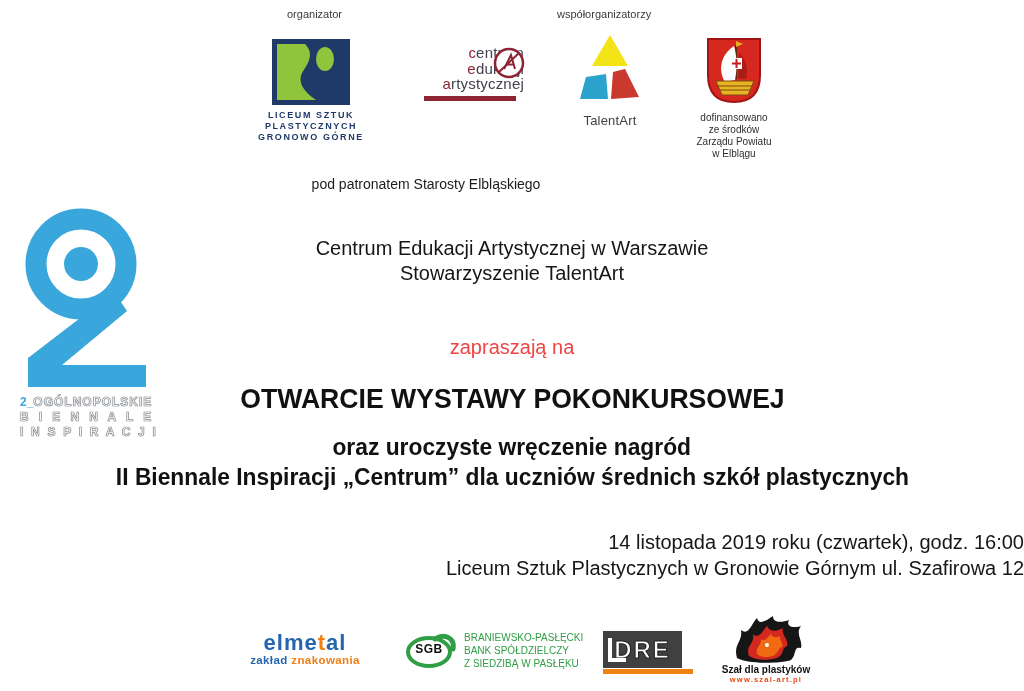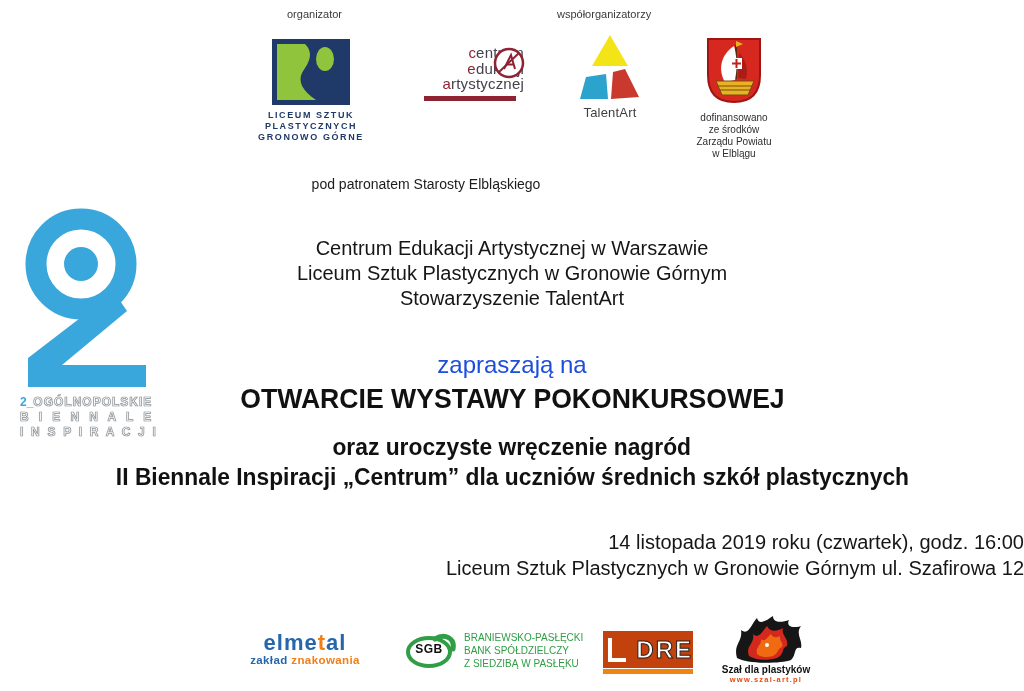--- a/index.html
+++ b/index.html
@@ -19,21 +19,21 @@
   .lsp-caption { margin-top:5px; font-size:9px; font-weight:bold; color:#1f3a68; line-height:11px; letter-spacing:1.6px; white-space:nowrap; text-align:center; }
 
   
   .cea { position:absolute; left:424px; top:45px; width:100px;text-align:right; }
   .cea-line { font-size:15px; line-height:15.5px; color:#43434f; letter-spacing:.2px; }
   .cea-line .init { color:#8e2333; }
   .cea-mono { position:absolute; right:-2px; top:1px; }
   .cea-bar { margin-top:4px; width:92px; height:5px; background:#8e2333; }
 
   
-  .talentart { position:absolute; left:577px; top:33px; width:66px; display:flex; flex-direction:column; align-items:center; }
+  .talentart { position:absolute; left:577px; top:33px; width:66px; display:flex; flex-direction:column; align-items:center;gap:8px; }
   .talentart-label { margin-top:2px; font-size:13px; color:#3f3f3f; letter-spacing:.2px; }
 
   
   .crest { position:absolute; left:702px; top:37px; width:64px; display:flex; flex-direction:column; align-items:center; }
   .crest-caption { margin-top:7px; font-size:10px; line-height:12px; color:#2e2e2e; text-align:right; white-space:nowrap; }
 
   
   .patronage { position:absolute; top:176px; left:0; width:852px; text-align:center; font-size:14px; color:#1c1c1c; }
 
   
@@ -42,40 +42,40 @@
   .bi-blue { color:#3aa7dc; }
   .outline {
     color:#fdfdfd; -webkit-text-stroke:.7px #8f9398; text-shadow:0 0 1px #9aa0a5;
     letter-spacing:1px;
   }
   .bi-l2 { letter-spacing:3.4px; }
   .bi-l3 { letter-spacing:2.2px; }
 
   
   .hosts { position:absolute; top:236px; font-size:20px; line-height:25px; color:#161616; }
-  .invite { position:absolute; top:351px; font-size:24px; color:#1d4ed8; }
+  .invite { position:absolute; top:336px; font-size:20px; color:#ef4444; }
   .title { position:absolute; top:383px; font-size:28px; font-weight:bold; color:#111; }
   .title span, .subs span { display:inline-block; transform:scaleX(.95); transform-origin:center; white-space:nowrap; }
   .subs { position:absolute; top:432px; font-size:24px; font-weight:bold; line-height:30px; color:#111; }
   .when { position:absolute; top:529px; font-size:20px; line-height:26px; color:#161616;text-align:right; }
 
   
   .elmetal { position:absolute; left:231px; top:632px; width:148px; text-align:center; }
   .elmetal-word { font-size:22px; font-weight:bold; letter-spacing:1px; color:#2566ad; text-transform:lowercase; line-height:22px; }
   .elmetal-word .t { color:#f07f16; }
   .elmetal-tag { font-size:11.5px; font-weight:bold; letter-spacing:.4px; text-transform:lowercase; line-height:12px; }
   .elmetal-tag .b { color:#2566ad; } .elmetal-tag .o { color:#f07f16; }
 
   .sgb { position:absolute; left:405px; top:631px; display:flex; align-items:center; gap:7px; }
   .sgb-oval { position:relative; width:52px; height:38px; }
   .sgb-abbr { position:absolute; left:0; top:10px; width:48px; text-align:center; font-size:12px; font-weight:bold; color:#111; letter-spacing:.5px; }
   .sgb-lines { font-size:10px; font-weight:normal; color:#2f9e45; line-height:13px; white-space:nowrap; }
 
   .dre { position:absolute; left:603px; top:631px; width:90px; }
-  .dre-box { position:relative; width:90px; height:37px; background:#c2410c; display:flex; align-items:center; justify-content:flex-end; }
+  .dre-box { position:relative; width:79px; height:37px; background:#404040; display:flex; align-items:center; justify-content:center; }
   .dre-label { font-size:24px; font-weight:bold; color:#fff; letter-spacing:2px; -webkit-text-stroke:1px #1d1d1d; }
   .dre-bv { position:absolute; left:5px; top:7px; width:4px; height:24px; background:#fff; }
   .dre-bh { position:absolute; left:5px; top:27px; width:18px; height:4px; background:#fff; }
   .dre-bar { width:90px; height:5px; background:#ef8413; margin-top:1px; }
 
   .szal { position:absolute; left:722px; top:614px; width:88px; display:flex; flex-direction:column; align-items:center; }
   .szal-title { font-size:10px; font-weight:bold; color:#111; white-space:nowrap; line-height:11px; }
   .szal-url { font-size:7.5px; font-weight:bold; color:#e8490f; letter-spacing:1.2px; white-space:nowrap; line-height:9px; }
 </style>
 </head>
@@ -144,21 +144,20 @@
       <circle cx="73" cy="58" r="17" fill="#3aa7dc"></circle>
       <polygon points="106,86 20,152 20,181 138,181 138,159 54,159 119,105" fill="#3aa7dc"></polygon>
     </svg>
     <div class="bi-text"><span class="bi-blue">2_</span><span class="outline">OGÓLNOPOLSKIE</span></div>
     <div class="bi-text outline bi-l2">B I E N N A L E</div>
     <div class="bi-text outline bi-l3">I N S P I R A C J I</div>
   </div>
 
   <div class="hosts centered">
     <div>Centrum Edukacji Artystycznej w Warszawie</div>
-    <div>Liceum Sztuk Plastycznych w Gronowie Górnym</div>
     <div>Stowarzyszenie TalentArt</div>
   </div>
 
   <div class="invite centered">zapraszają na</div>
 
   <div class="title centered"><span>OTWARCIE WYSTAWY POKONKURSOWEJ</span></div>
 
   <div class="subs centered">
     <div><span>oraz uroczyste wręczenie nagród</span></div>
     <div><span>II Biennale Inspiracji „Centrum” dla uczniów średnich szkół plastycznych</span></div>

